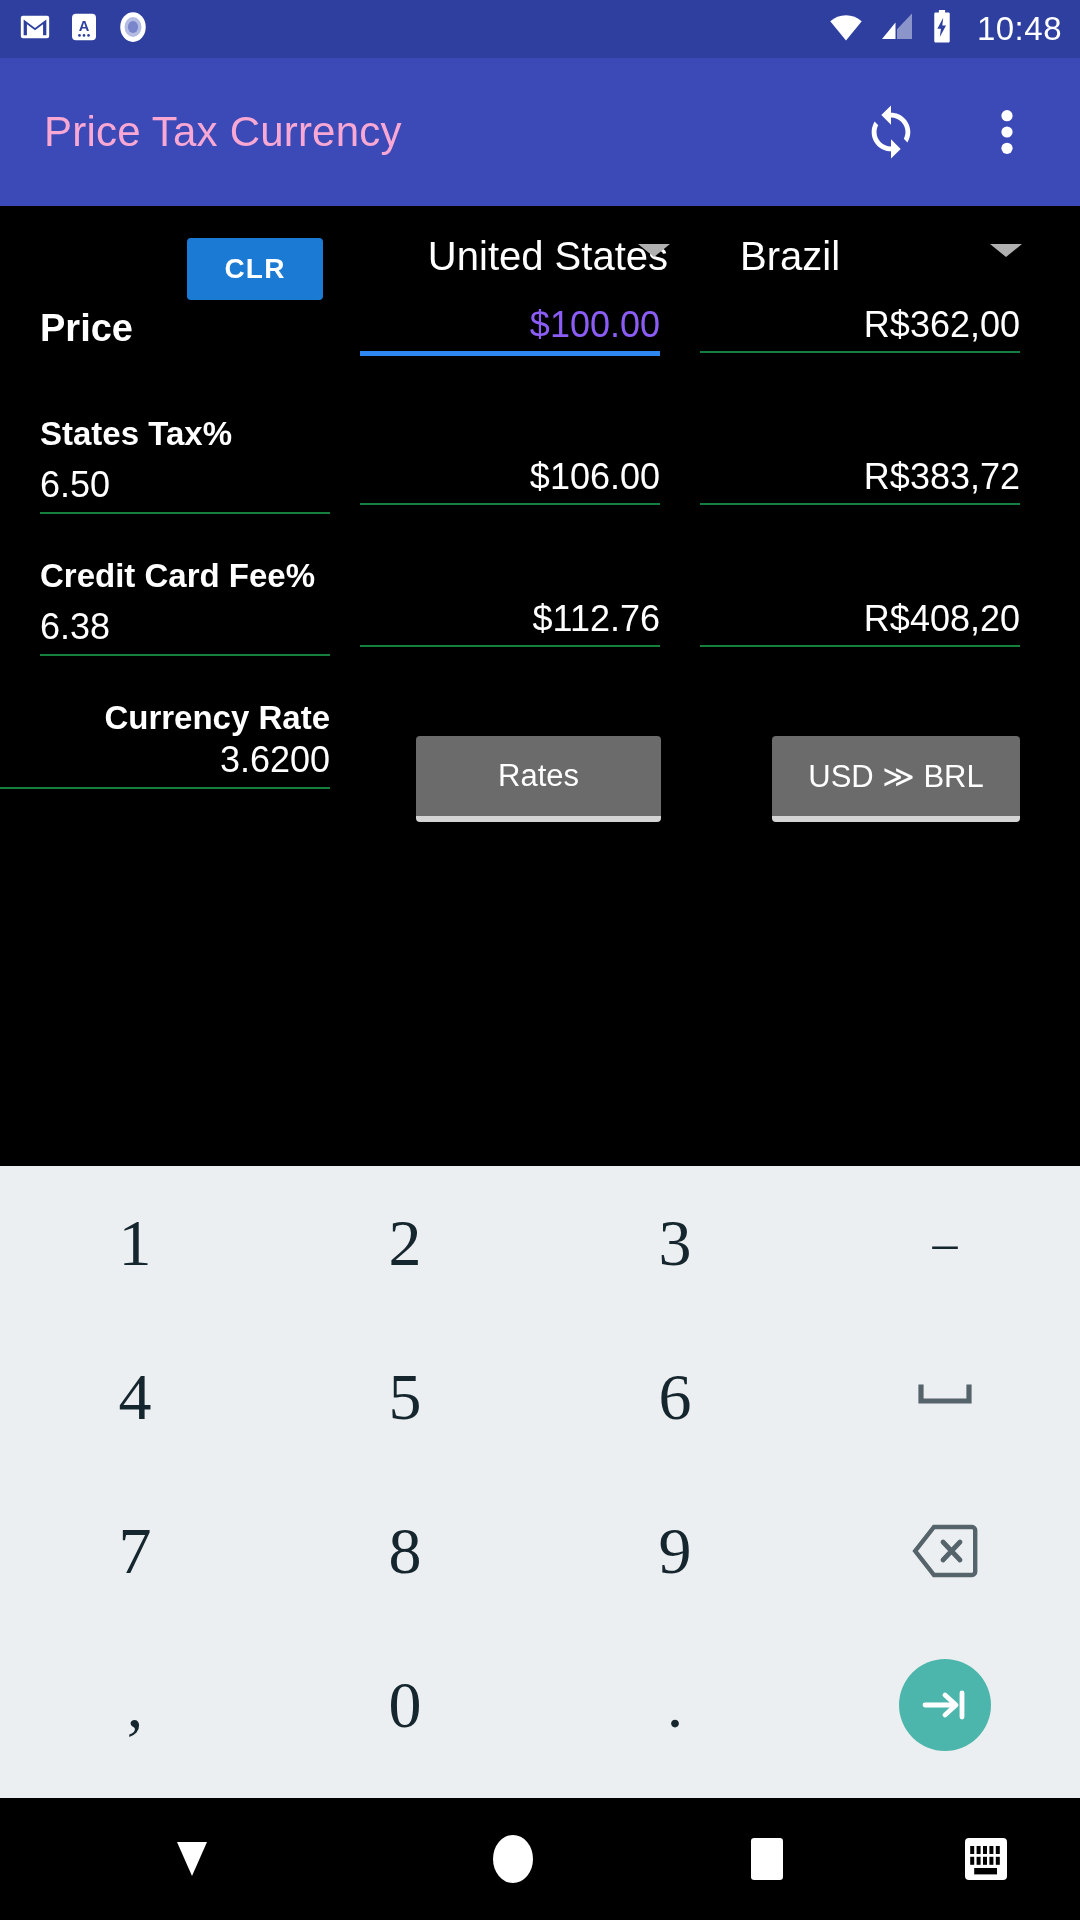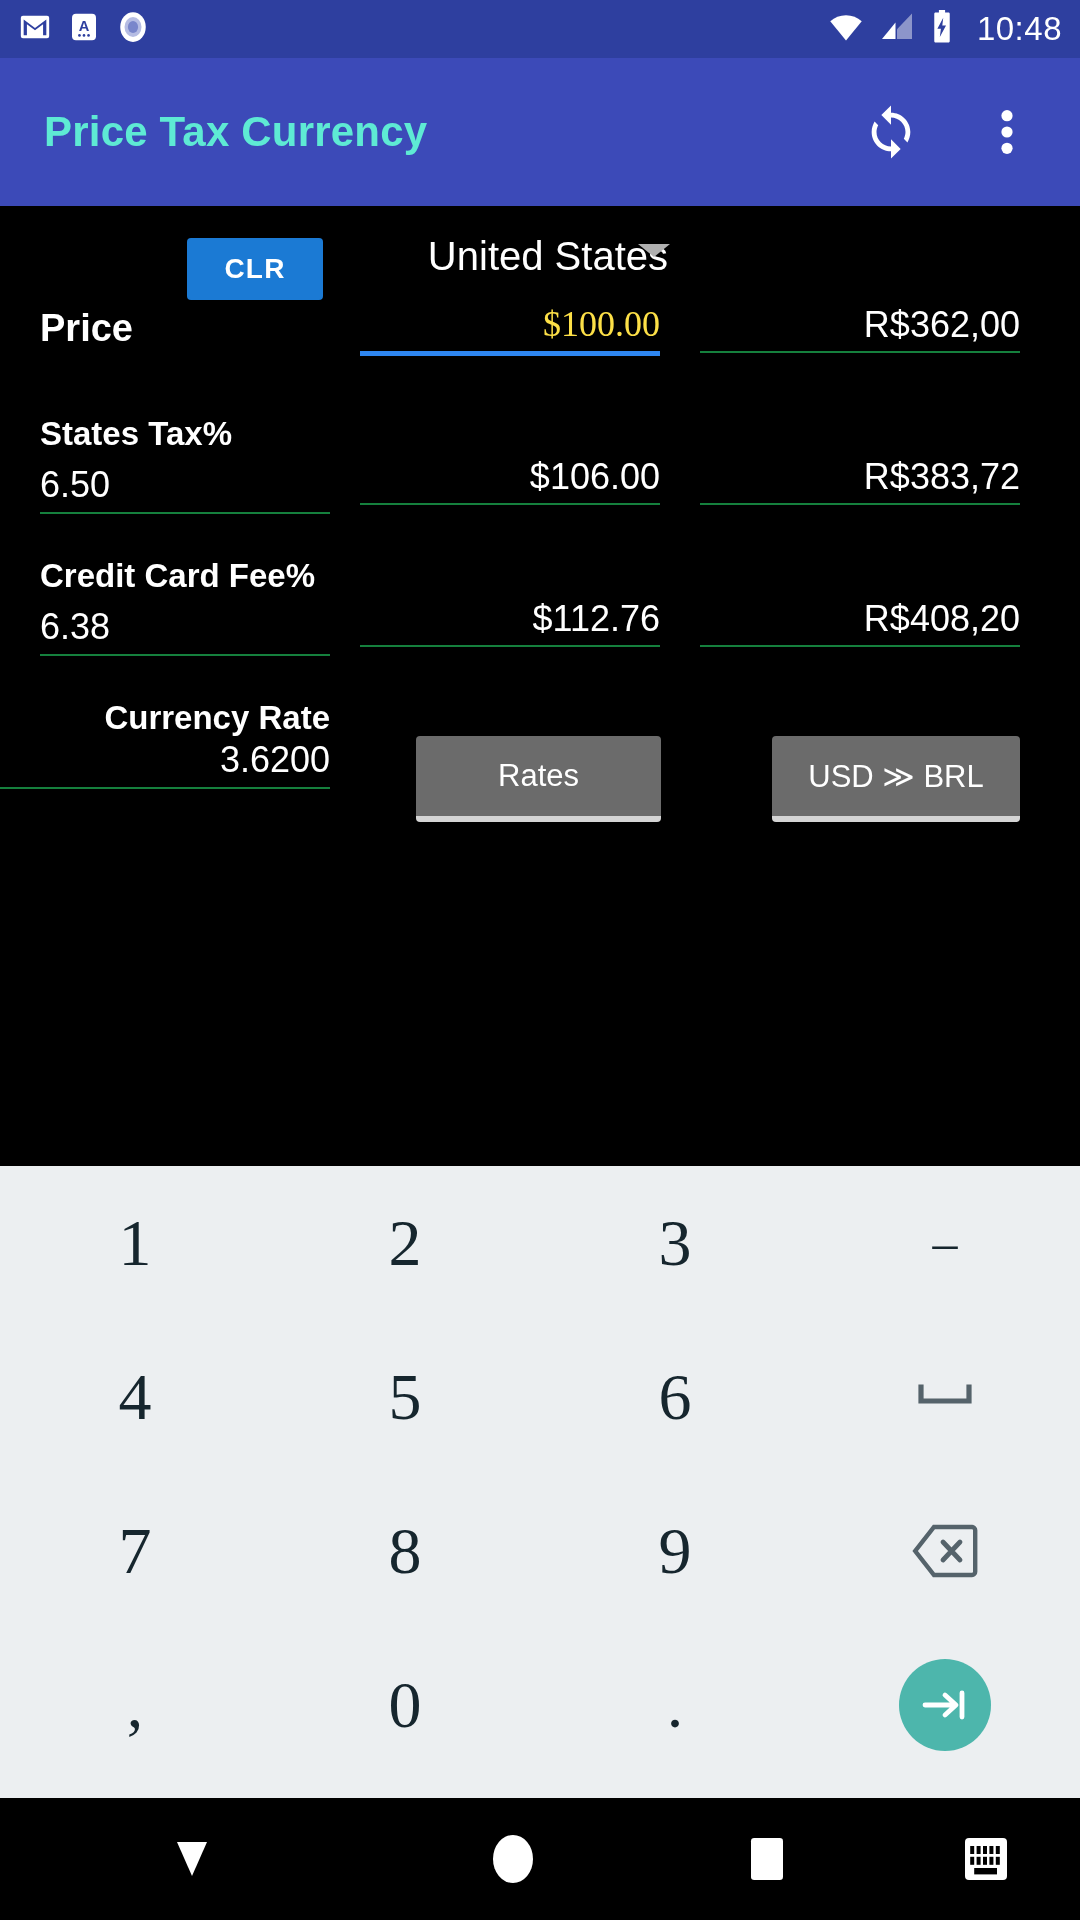--- a/index.html
+++ b/index.html
@@ -24,21 +24,21 @@
     margin-left:8px;
   }
   .icn{ display:block; }
 
   
   .appbar{
     position:absolute; top:58px; left:0; width:1080px; height:148px;
     background:#3c4ab8; display:flex; align-items:center; padding:0 28px;
   }
   .appbar-title{
-    color:#5eead4; font-size:42px; font-weight:700; letter-spacing:0.2px;
+    color:#f9a8d4; font-size:42px; font-weight:400; letter-spacing:0.2px;
     margin-left:16px;
   }
   .appbar-actions{ margin-left:auto; display:flex; align-items:center; gap:54px; padding-right:14px;}
   .ab-btn{ display:flex; align-items:center; justify-content:center; width:62px; height:62px; }
 
   
   .body-area{
     position:absolute; top:206px; left:0; width:1080px; height:960px;
     background:#000;
   }
@@ -69,21 +69,21 @@
   }
   .caret-us{ margin-left:-30px; }
   .caret-br{ margin-left:150px; }
 
   
   .lbl{ color:#fff; font-size:33px; font-weight:bold; line-height:1.1; white-space:nowrap; }
   .fld{
     color:#fff; font-size:36px; font-weight:400; line-height:1.15;
     padding-bottom:6px; border-bottom:2px solid #15803d;
   }
-  .fld.focused{ color:#fde047; border-bottom:5px solid #2e86f0;font-family:Liberation Serif, serif; }
+  .fld.focused{ color:#8b5cf6; border-bottom:5px solid #2e86f0; }
 
   
   .r-price{ top:108px; }
   .r-tax{   top:210px; }
   .r-fee{   top:352px; }
   .r-rate{  top:494px; }
 
   .gbtn{
     height:86px; background:#6b6b6b; border:none; border-bottom:6px solid #d4d4d4;
     border-radius:4px; color:#fff; font-size:31px; font-weight:400;
@@ -186,20 +186,24 @@
   <div class="body-area">
 
     <div class="row hdr">
       <button class="clr-btn">CLR</button>
 
       <div class="spinner spinner-us">
         <span class="spinner-label">United States</span>
         <span class="caret caret-us"></span>
       </div>
 
+      <div class="spinner spinner-br">
+        <span class="spinner-label">Brazil</span>
+        <span class="caret caret-br"></span>
+      </div>
     </div>
 
     <div class="row r-price">
       <div class="col-a" style="top:-6px;">
         <div class="lbl" style="font-size:38px;">Price</div>
       </div>
       <div class="col-b" style="top:-10px;">
         <div class="fld focused">$100.00</div>
       </div>
       <div class="col-c" style="top:-10px;">

